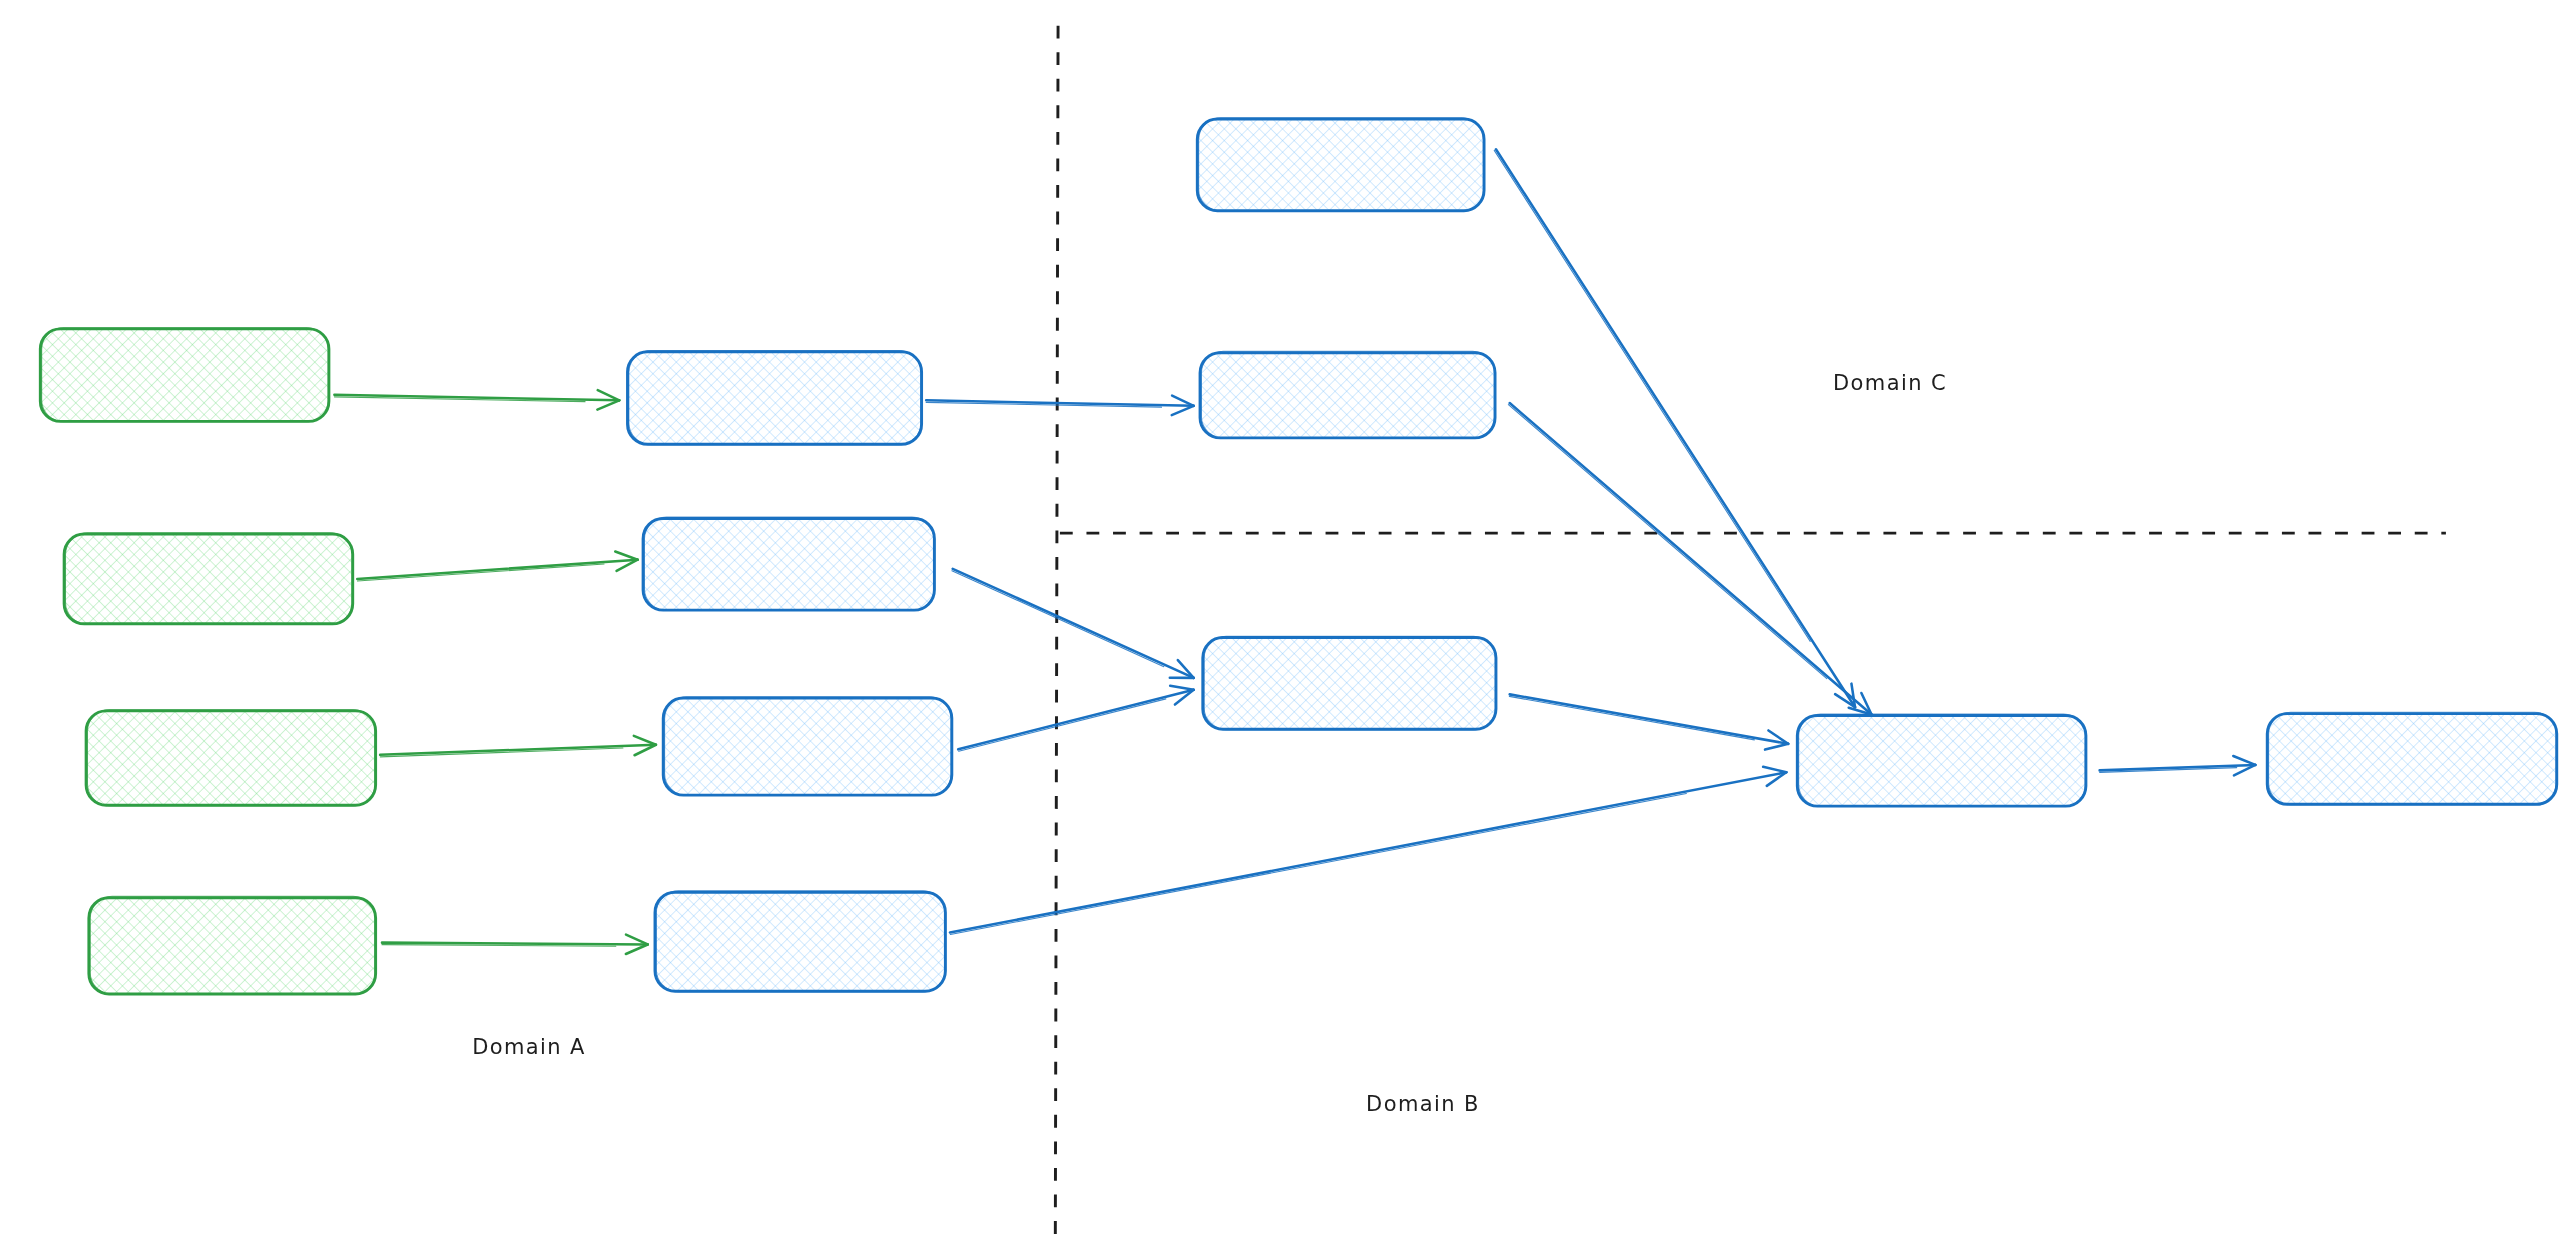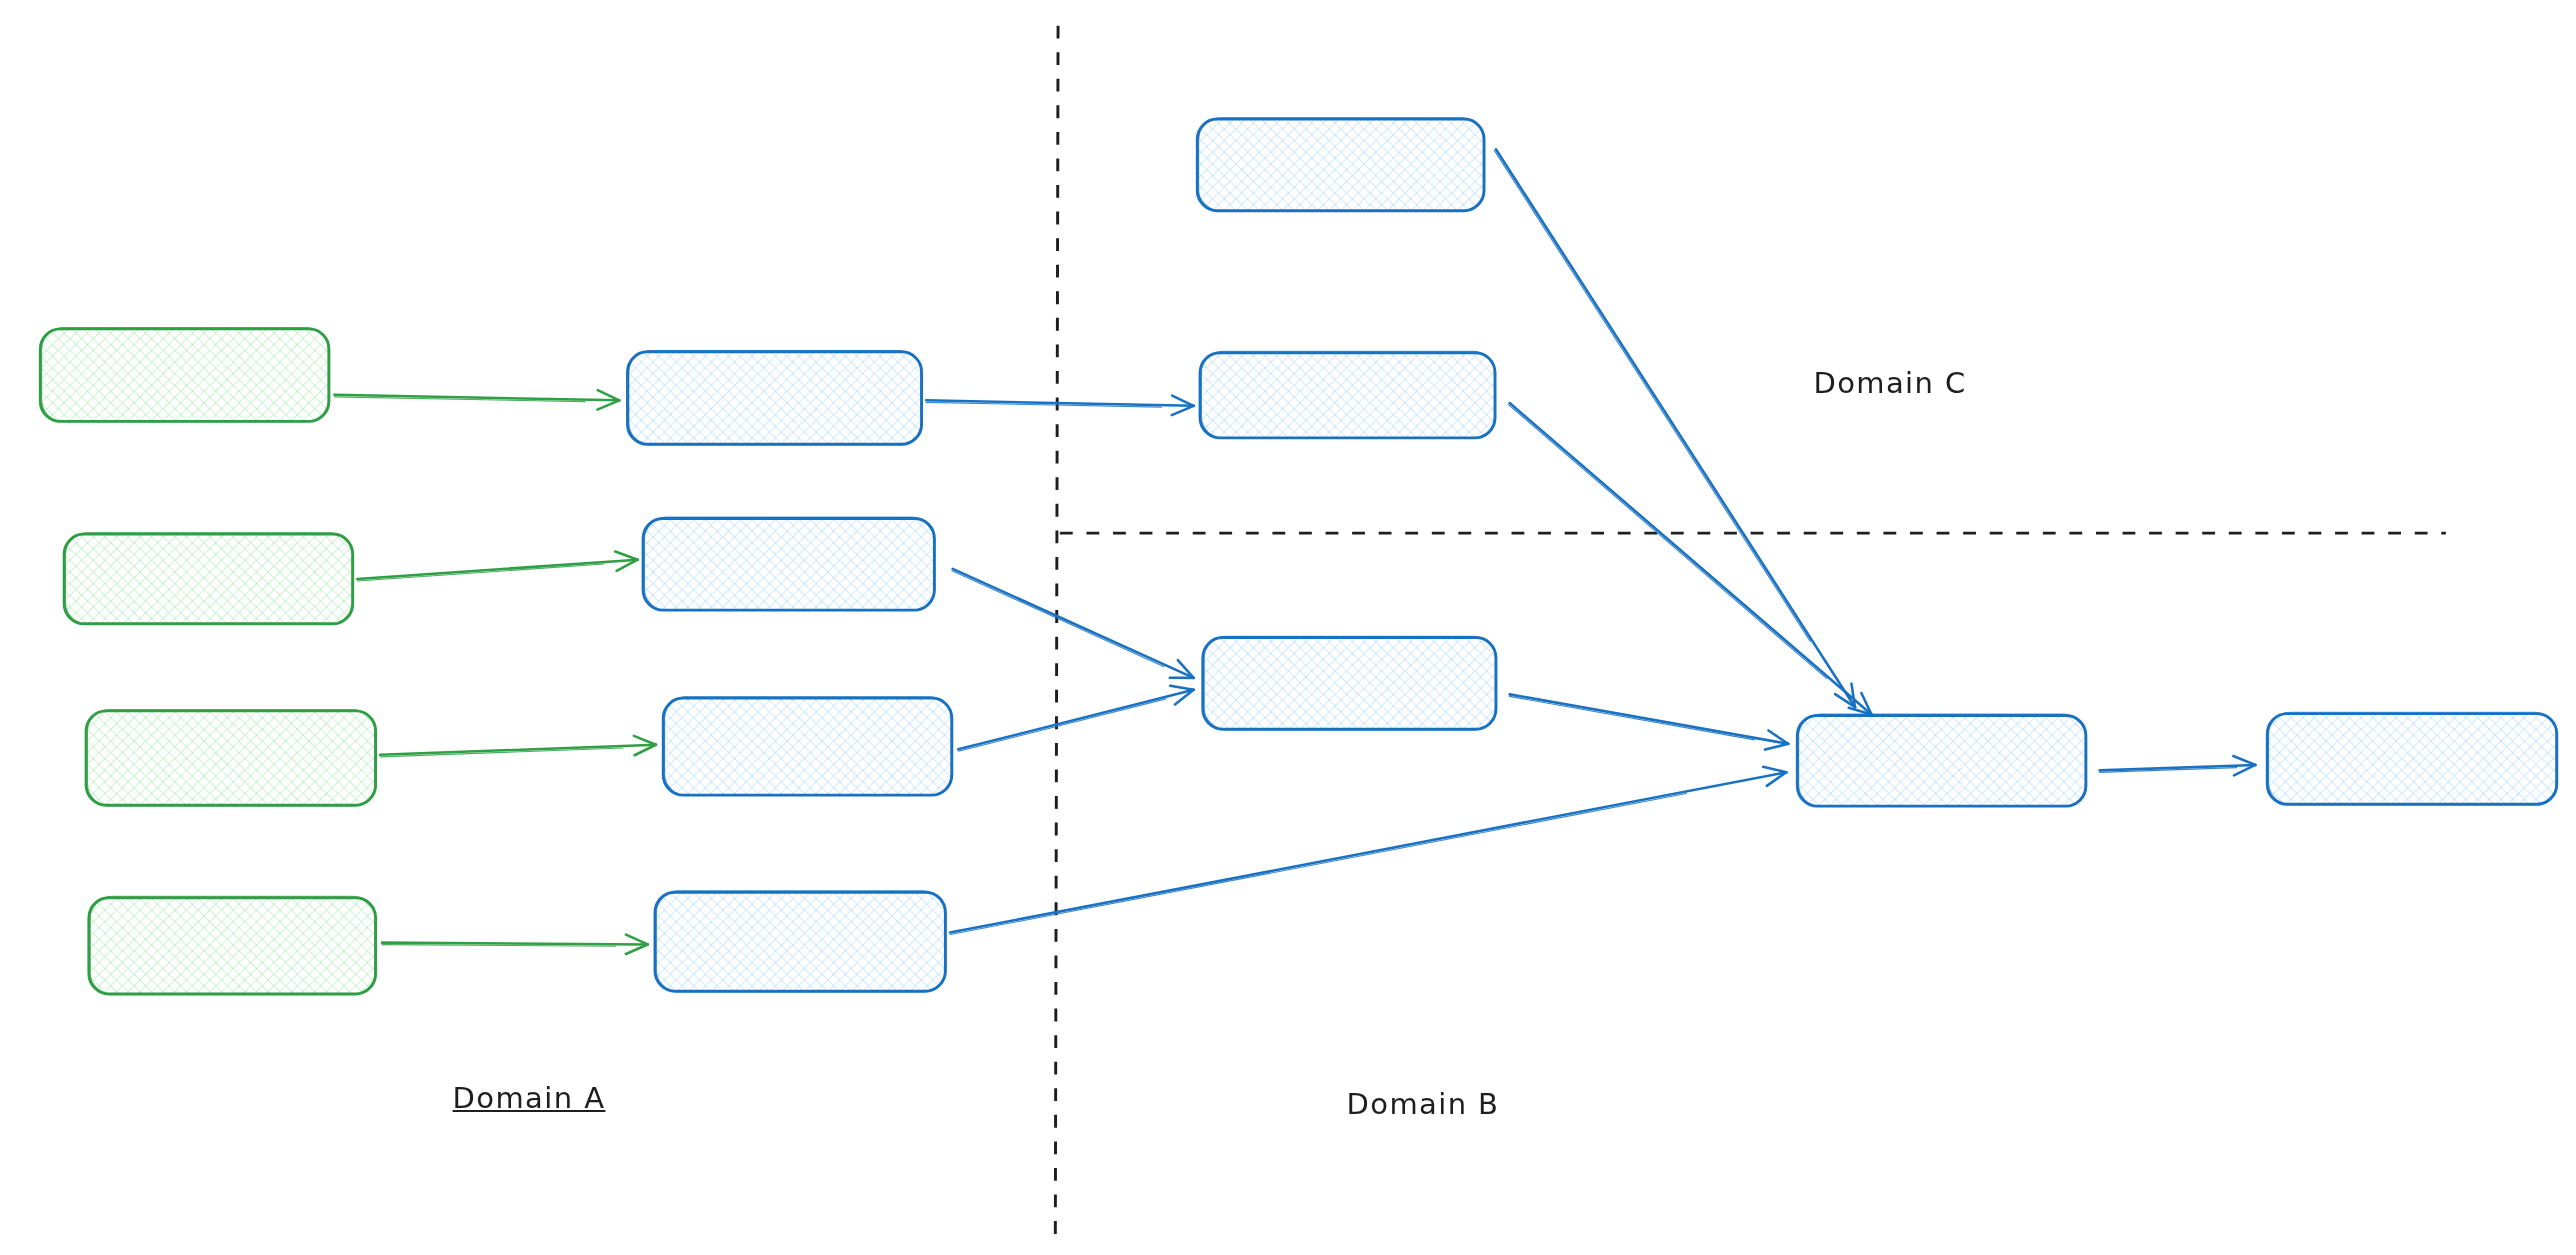--- a/index.html
+++ b/index.html
@@ -3,21 +3,21 @@
 <meta charset="utf-8">
 <style>
   html,body{margin:0;padding:0;background:#ffffff;}
   body{width:2576px;height:1255px;position:relative;overflow:hidden;
        font-family:"DejaVu Sans", sans-serif;}
   #stage{position:absolute;left:0;top:0;width:2576px;height:1255px;}
   svg#diagram{position:absolute;left:0;top:0;}
   .domain-label{
     position:absolute;
     transform:translate(-50%,-50%);
-    font-size:29px;
+    font-size:21px;
     letter-spacing:1.4px;
     color:#1e1e1e;
     white-space:nowrap;
     font-family:"DejaVu Sans", sans-serif;
   }
 </style>
 </head>
 <body>
 
 <div id="stage">
@@ -172,17 +172,17 @@
           <rect x="1963.5" y="779.5" width="313" height="101" rx="24" ry="24" fill="none" stroke="#1971c2" stroke-width="1.1" opacity="0.7"></rect>
         </g>
         <g>
           <rect x="2475" y="779" width="316" height="99" rx="22" ry="22" fill="url(#hatch-blue)" stroke="none"></rect>
           <rect x="2475" y="779" width="316" height="99" rx="22" ry="22" fill="none" stroke="#1971c2" stroke-width="3.2"></rect>
           <rect x="2476.5" y="777.5" width="314" height="101" rx="24" ry="24" fill="none" stroke="#1971c2" stroke-width="1.1" opacity="0.7"></rect>
         </g>
       </g>
   </svg>
 
-  <div class="domain-label" style="left: 529px; top: 1098px; color: rgb(30, 30, 30); text-decoration: underline;">Domain A</div>
+  <div class="domain-label" style="left: 529px; top: 1047px; color: rgb(30, 30, 30);">Domain A</div>
   <div class="domain-label" style="left: 1423px; top: 1104px; color: rgb(30, 30, 30);">Domain B</div>
   <div class="domain-label" style="left: 1890px; top: 383px; color: rgb(30, 30, 30);">Domain C</div>
 </div>
 
 
 </body></html>

